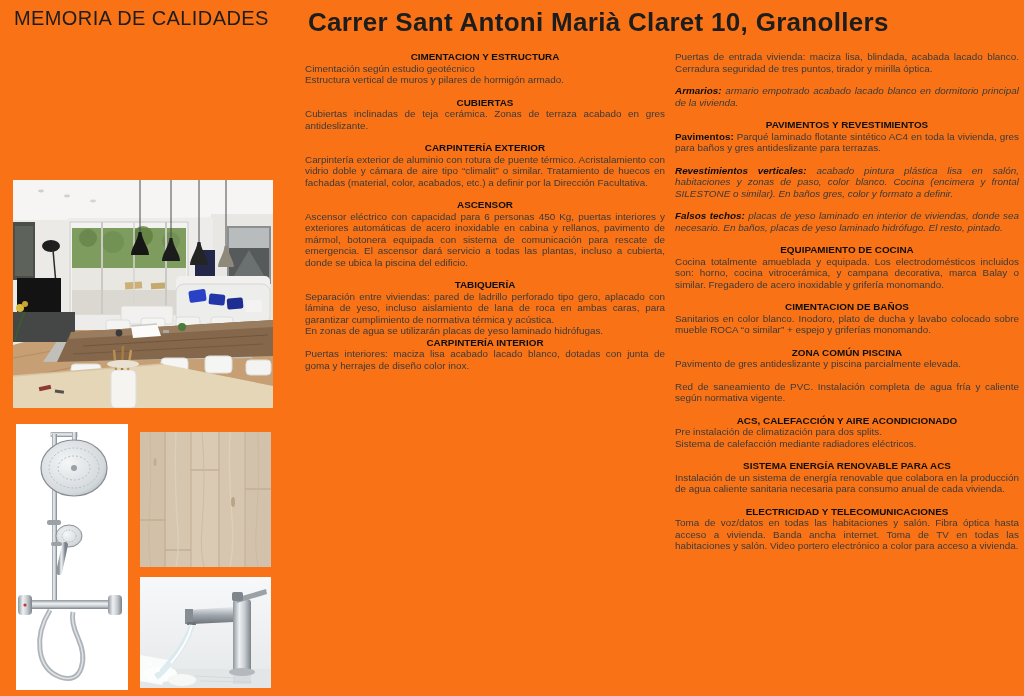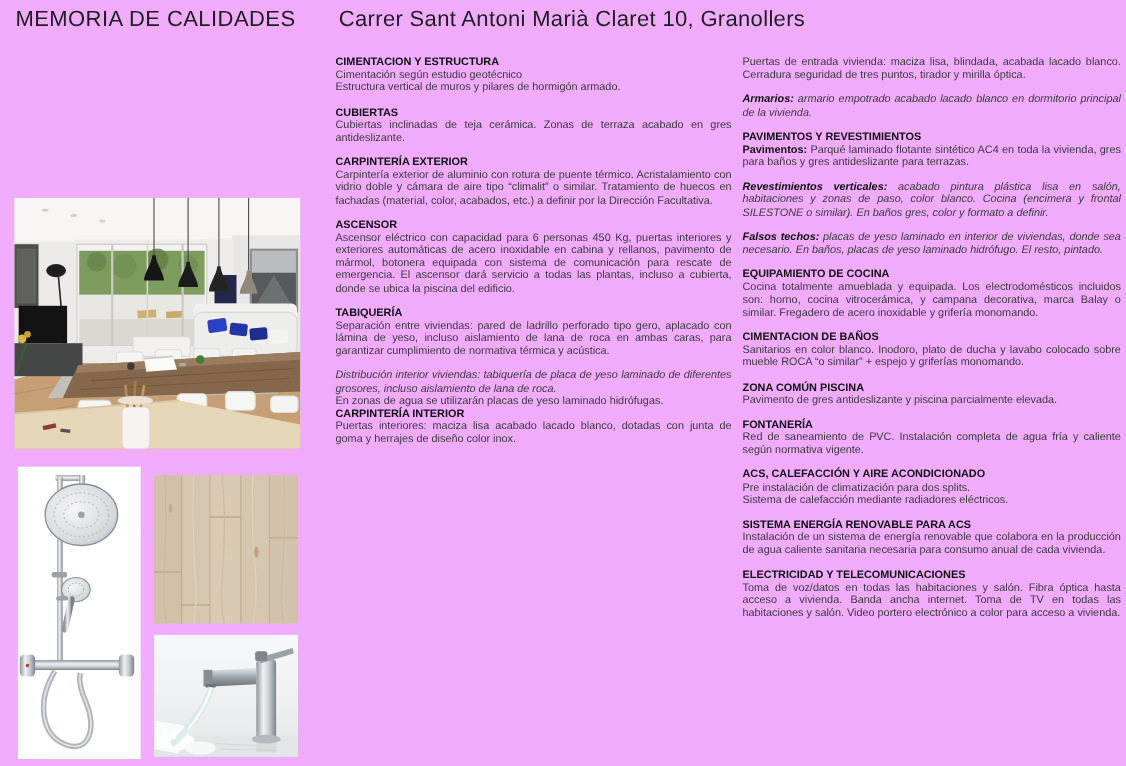--- a/index.html
+++ b/index.html
@@ -1,28 +1,28 @@
 <!DOCTYPE html>
 <html><head>
 <meta charset="utf-8">
 <style>
   html,body{margin:0;padding:0;background:#ffffff;}
-  .page{position:relative;width:1024px;height:696px;background:#f0abfc;overflow:hidden;
+  .page{position:relative;width:1024px;height:696px;background:#f97316;overflow:hidden;
         font-family:"Liberation Sans",sans-serif;color:#333;}
   .doc-title{position:absolute;left:14px;top:7px;font-size:20px;letter-spacing:.4px;
              color:#1d1d1d;white-space:nowrap;font-weight:400;}
-  .doc-address{position:absolute;left:308px;top:7px;font-size:20px;letter-spacing:.3px;
-               color:#1d1d1d;white-space:nowrap;font-weight:400;}
+  .doc-address{position:absolute;left:308px;top:7px;font-size:26px;letter-spacing:.3px;
+               color:#1d1d1d;white-space:nowrap;font-weight:700;}
   .col{position:absolute;top:51px;font-size:9.9px;line-height:11.5px;text-align:justify;color:#3a3a3a;}
   .col-middle{left:305px;width:360px;}
   .col-right{left:675px;width:344px;}
   .section{margin-top:11px;}
   .section:first-child{margin-top:0;}
   .section.tight{margin-top:0;}
-  .sec-title{font-weight:bold;color:#0e0e0e;text-align:left;}
+  .sec-title{font-weight:bold;color:#0e0e0e;text-align:center;}
   .para{margin:0;}
   .para.gap{margin-top:11px;font-style:italic;}
   .lead{font-weight:bold;color:#0e0e0e;}
   .photo{position:absolute;line-height:0;}
   #photo-living{left:13px;top:180px;}
   #photo-shower{left:16px;top:424px;}
   #photo-wood{left:140px;top:432px;}
   #photo-faucet{left:140px;top:577px;}
 </style>
 </head>
@@ -246,21 +246,20 @@
         <div class="sec-title">CARPINTERÍA EXTERIOR</div>
         <div class="para"><span>Carpintería exterior de aluminio con rotura de puente térmico. Acristalamiento con vidrio doble y cámara de aire tipo “climalit” o similar. Tratamiento de huecos en fachadas (material, color, acabados, etc.) a definir por la Dirección Facultativa.</span></div>
       </div>
       <div class="section">
         <div class="sec-title">ASCENSOR</div>
         <div class="para"><span>Ascensor eléctrico con capacidad para 6 personas 450 Kg, puertas interiores y exteriores automáticas de acero inoxidable en cabina y rellanos, pavimento de mármol, botonera equipada con sistema de comunicación para rescate de emergencia. El ascensor dará servicio a todas las plantas, incluso a cubierta, donde se ubica la piscina del edificio.</span></div>
       </div>
       <div class="section">
         <div class="sec-title">TABIQUERÍA</div>
         <div class="para"><span>Separación entre viviendas: pared de ladrillo perforado tipo gero, aplacado con lámina de yeso, incluso aislamiento de lana de roca en ambas caras, para garantizar cumplimiento de normativa térmica y acústica.</span></div>
-        <div class="para gap"><span>Distribución interior viviendas: tabiquería de placa de yeso laminado de diferentes grosores, incluso aislamiento de lana de roca.</span></div>
         <div class="para"><span>En zonas de agua se utilizarán placas de yeso laminado hidrófugas.</span></div>
       </div>
       <div class="section tight">
         <div class="sec-title">CARPINTERÍA INTERIOR</div>
         <div class="para"><span>Puertas interiores: maciza lisa acabado lacado blanco, dotadas con junta de goma y herrajes de diseño color inox.</span></div>
       </div>
     </div>
   <div class="col col-right">
       <div class="section">
         <div class="para"><span>Puertas de entrada vivienda: maciza lisa, blindada, acabada lacado blanco. Cerradura seguridad de tres puntos, tirador y mirilla óptica.</span></div>
@@ -278,21 +277,20 @@
       </div>
       <div class="section">
         <div class="sec-title">CIMENTACION DE BAÑOS</div>
         <div class="para"><span>Sanitarios en color blanco. Inodoro, plato de ducha y lavabo colocado sobre mueble ROCA “o similar” + espejo y griferías monomando.</span></div>
       </div>
       <div class="section">
         <div class="sec-title">ZONA COMÚN PISCINA</div>
         <div class="para"><span>Pavimento de gres antideslizante y piscina parcialmente elevada.</span></div>
       </div>
       <div class="section">
-        <div class="sec-title">FONTANERÍA</div>
         <div class="para"><span>Red de saneamiento de PVC. Instalación completa de agua fría y caliente según normativa vigente.</span></div>
       </div>
       <div class="section">
         <div class="sec-title">ACS, CALEFACCIÓN Y AIRE ACONDICIONADO</div>
         <div class="para"><span>Pre instalación de climatización para dos splits.</span></div>
         <div class="para"><span>Sistema de calefacción mediante radiadores eléctricos.</span></div>
       </div>
       <div class="section">
         <div class="sec-title">SISTEMA ENERGÍA RENOVABLE PARA ACS</div>
         <div class="para"><span>Instalación de un sistema de energía renovable que colabora en la producción de agua caliente sanitaria necesaria para consumo anual de cada vivienda.</span></div>

